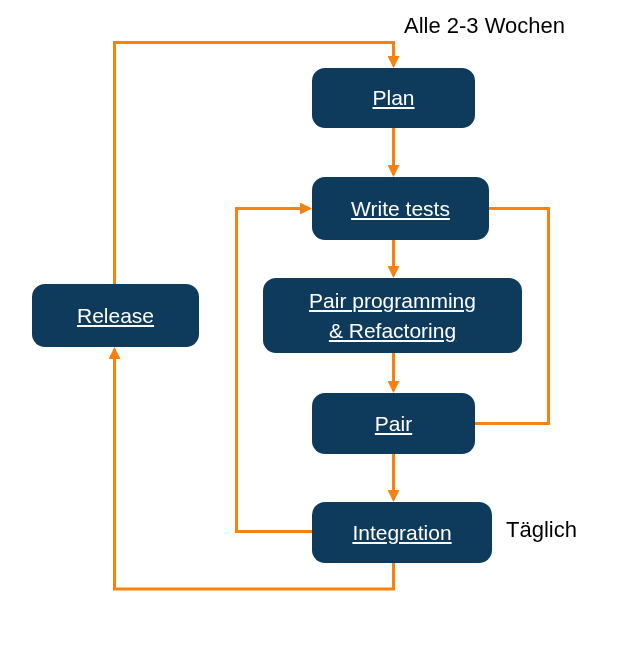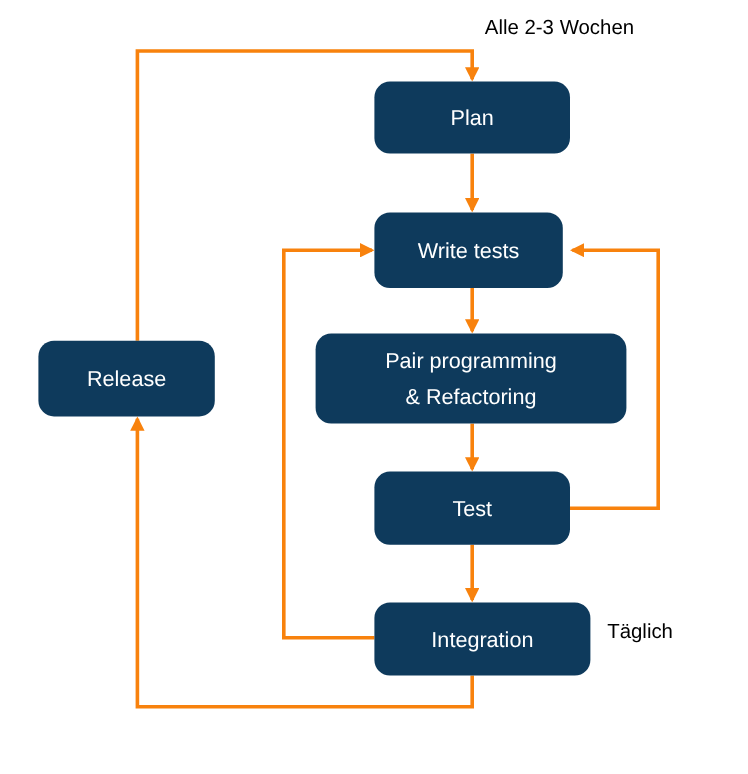--- a/index.html
+++ b/index.html
@@ -25,34 +25,35 @@
     fill:none;
     stroke-linejoin:miter;
   }
   .arrowhead{fill:var(--orange);}
   .box{
     position:absolute;
     background:var(--navy);
     border-radius:13px;
     color:var(--box-text);
     display:flex;align-items:center;justify-content:center;
-    font-size:18px;
+    font-size:21px;
     text-align:center;
     line-height:30px;
+    text-decoration:underline;
   }
   .box span{white-space:pre-line;}
   #box-plan        {left:312px;top:68px; width:163px;height:60px;}
-  #box-write-tests {left:312px;top:177px;width:157px;height:63px;}
+  #box-write-tests {left:312px;top:177px;width:177px;height:63px;}
   #box-pair        {left:263px;top:278px;width:259px;height:75px;}
   #box-test        {left:312px;top:393px;width:163px;height:61px;}
   #box-integration {left:312px;top:502px;width:180px;height:61px;}
-  #box-release     {left:32px; top:284px;width:147px;height:63px;}
+  #box-release     {left:32px; top:284px;width:167px;height:63px;}
   .note{
     position:absolute;
-    font-size:17px;
+    font-size:22px;
     color:var(--note-text);
     white-space:nowrap;
   }
   #note-cycle {left:404px;top:13px;}
   #note-daily {left:506px;top:517px;}
   #note-source{left:419px;top:610px;}
 </style>
 </head>
 <body>
 
@@ -82,21 +83,21 @@
   <div class="box" id="box-write-tests">
     <span>Write tests</span>
   </div>
 
   <div class="box" id="box-pair">
     <span>Pair programming
 &amp; Refactoring</span>
   </div>
 
   <div class="box" id="box-test">
-    <span>Test</span>
+    <span>Pair</span>
   </div>
 
   <div class="box" id="box-integration">
     <span>Integration</span>
   </div>
 
   <div class="box" id="box-release">
     <span>Release</span>
   </div>
 

